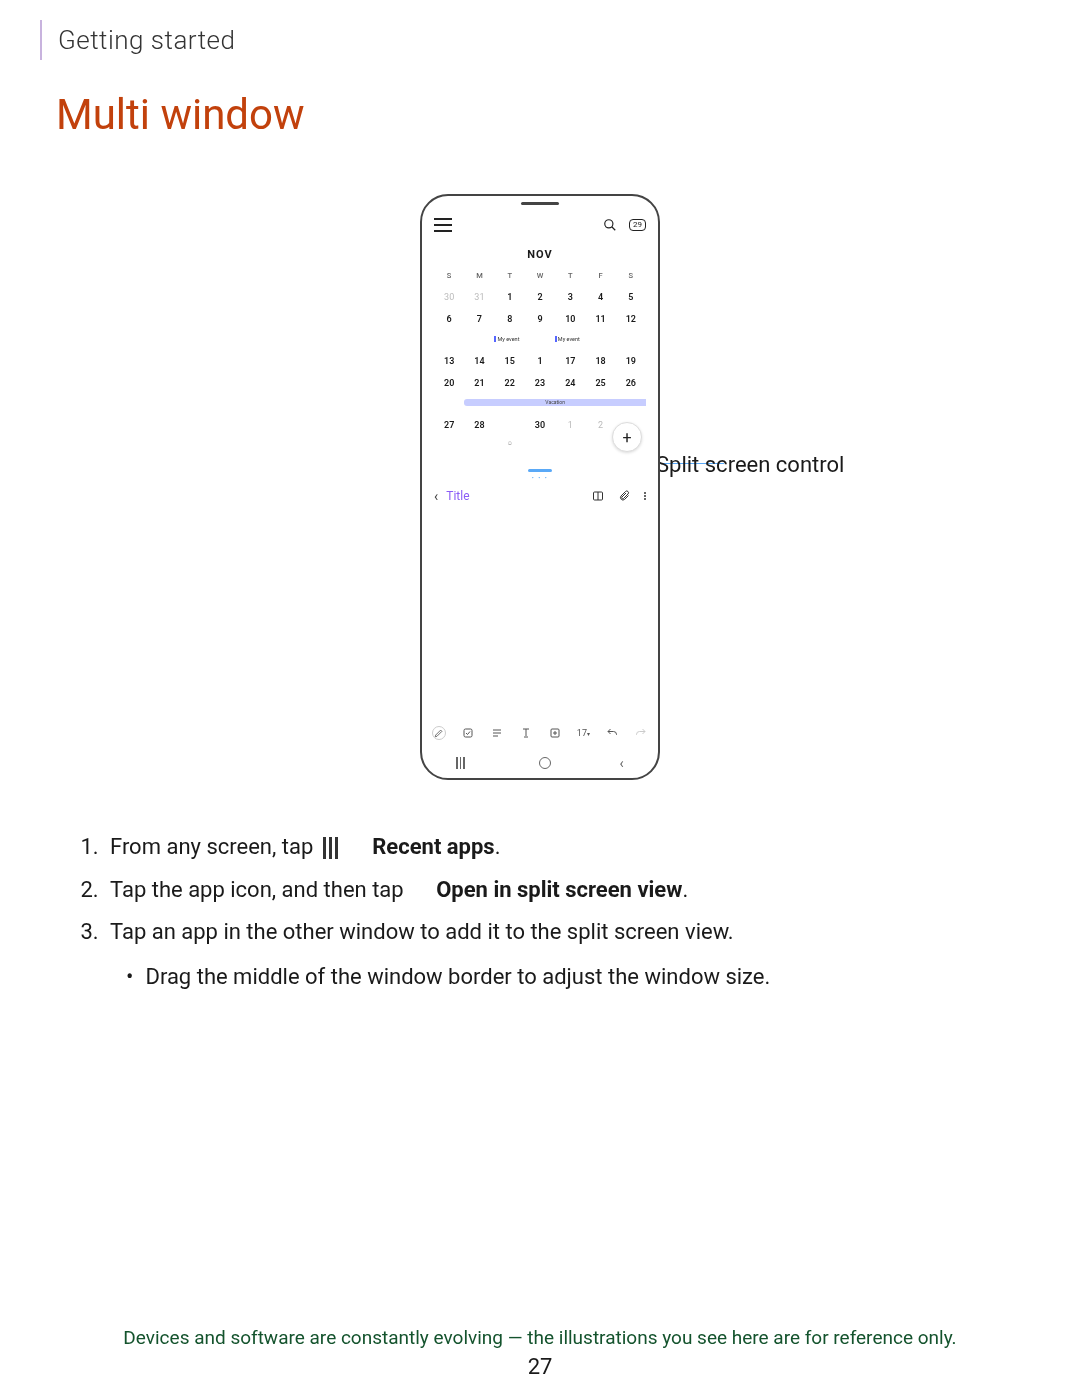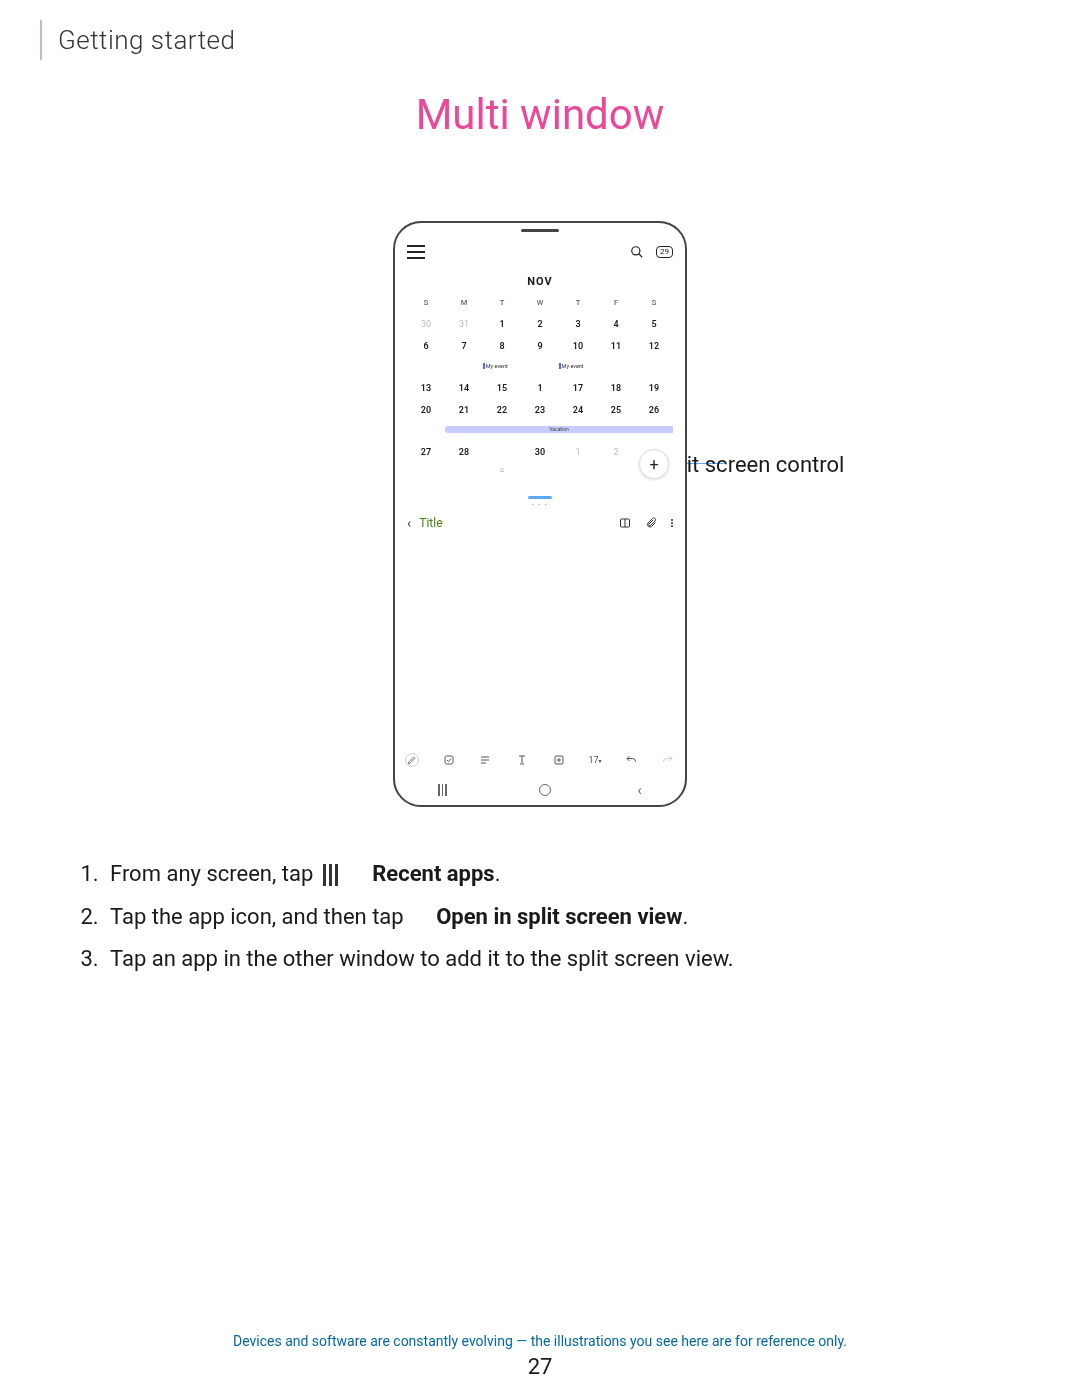--- a/index.html
+++ b/index.html
@@ -26,47 +26,45 @@
     font-size: 26px;
     font-weight: 300;
     color: #333;
     letter-spacing: 0.5px;
   }
   .content {
     padding: 30px 56px 0 56px;
   }
   .main-title {
     font-size: 42px;
-    color: #ec4899;
+    color: #c2410c;
     font-weight: 400;
     margin-bottom: 8px;
-    text-align: center;
   }
   .intro {
     font-size: 22px;
     line-height: 1.4;
     color: #1a1a1a;
     font-weight: 400;
   }
   .intro sup { font-size: 12px; vertical-align: super; }
   .figure-wrap {
     display: flex;
     justify-content: center;
     margin: 55px 0 40px 0;
     position: relative;
   }
   .phone {
-    width: 294px;
+    width: 240px;
     height: 586px;
     border: 2px solid #444;
     border-radius: 28px;
     position: relative;
     background: #fff;
     overflow: hidden;
-    margin-top: 27px;
   }
   .notch {
     position: absolute;
     top: 6px; left: 50%;
     transform: translateX(-50%);
     width: 38px; height: 3px;
     background: #444; border-radius: 3px;
   }
   .top-app { padding: 22px 12px 0 12px; }
   .topbar {
@@ -134,21 +132,21 @@
     font-size:16px; color:#222;
   }
   .top-app-container { position:relative; height: 270px; }
   .bottom-app { padding: 8px 12px 0 12px; }
   .notes-bar {
     display:flex; align-items:center; justify-content:space-between;
     margin-bottom:12px;
   }
   .notes-left { display:flex; align-items:center; gap:8px; }
   .back-chev { font-size:14px; color:#444; }
-  .title-ph { font-size:12px; color:#4d7c0f; }
+  .title-ph { font-size:12px; color:#8b5cf6; }
   .notes-right { display:flex; align-items:center; gap:14px; }
   .notes-right svg { width:12px; height:12px; }
   .dots-v { font-size:14px; line-height:0.4; color:#333; display:flex; flex-direction:column; gap:1px;}
   .dots-v span{ display:block; width:2px; height:2px; background:#333; border-radius:50%;}
   .todos { font-size:9px; line-height:1.6; }
   .todo { display:flex; align-items:center; gap:6px; }
   .cb { width:8px; height:8px; border:1px solid #555; border-radius:1px; }
   .cursor { position:relative; }
   .cursor::after {
     content:""; position:absolute; right:-2px; top:1px;
@@ -197,22 +195,22 @@
     margin: 6px 0 0 10px;
   }
   .sub-bullet li::before {
     content:"•"; margin-right:12px;
   }
   .footer {
     position:absolute;
     bottom: 48px;
     left:0; right:0;
     text-align:center;
-    font-size:14px;
-    color:#0369a1;
+    font-size:19px;
+    color:#14532d;
   }
   .pagenum {
     position:absolute;
     bottom:18px;
     left:0; right:0;
     text-align:center;
     font-size:22px;
   }
   .recents-inline {
     display:inline-flex; gap:3px; vertical-align:middle;
@@ -414,18 +412,21 @@
           <span></span>
           <span></span>
         </span>
       <span class="bold">Recent apps</span><span>.</span>
     </li>
     <li>
       <span>Tap the app icon, and then tap </span><span class="bold">Open in split screen view</span><span>.</span>
     </li>
     <li>
       <span>Tap an app in the other window to add it to the split screen view.</span>
+      <ul class="sub-bullet">
+        <li>Drag the middle of the window border to adjust the window size.</li>
+      </ul>
     </li>
   </ol>
 </div>
 
 <div class="footer">Devices and software are constantly evolving — the illustrations you see here are for reference only.</div>
 <div class="pagenum">27</div>
 
 </body></html>

